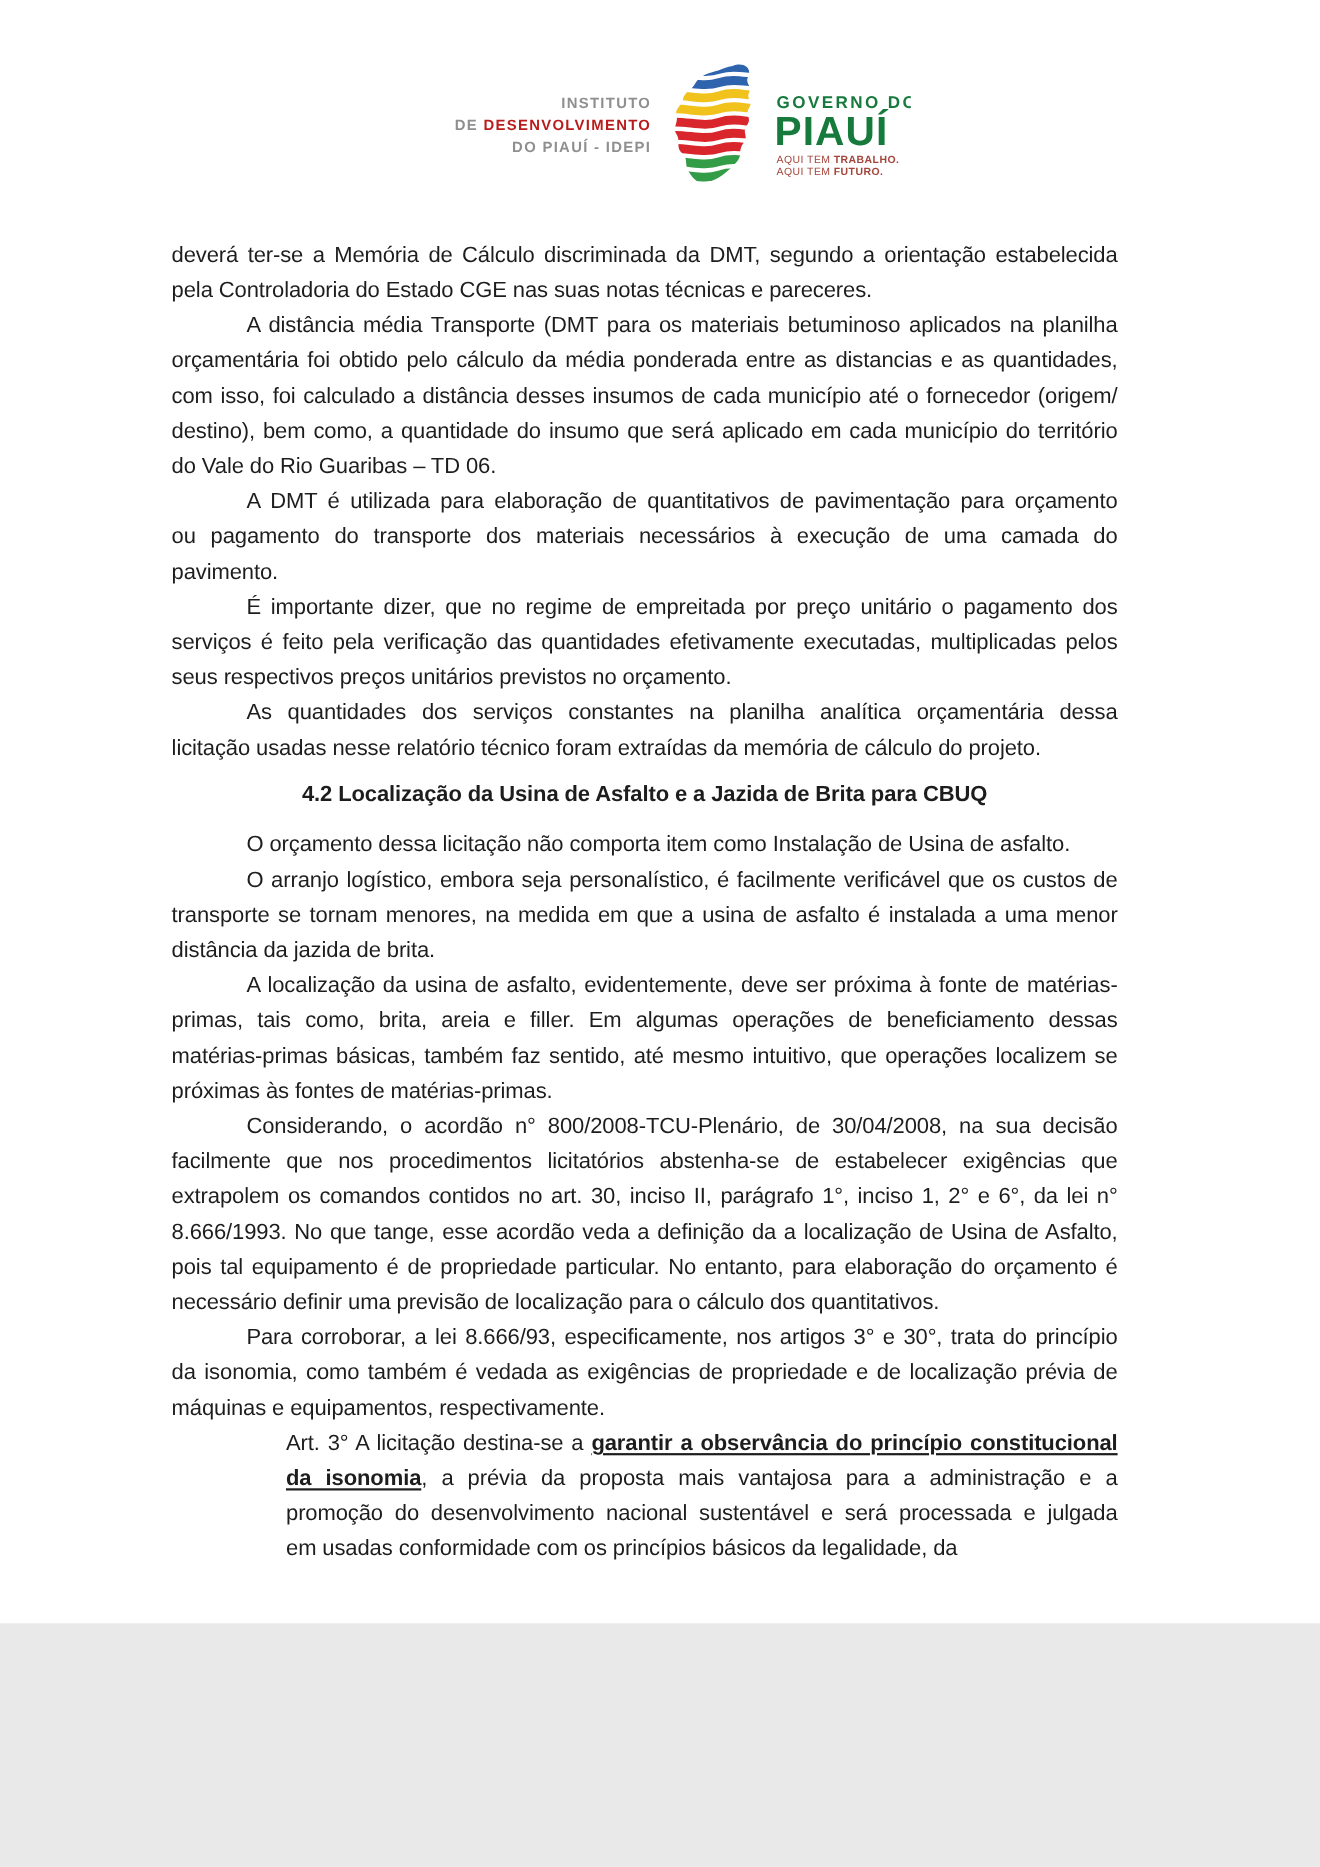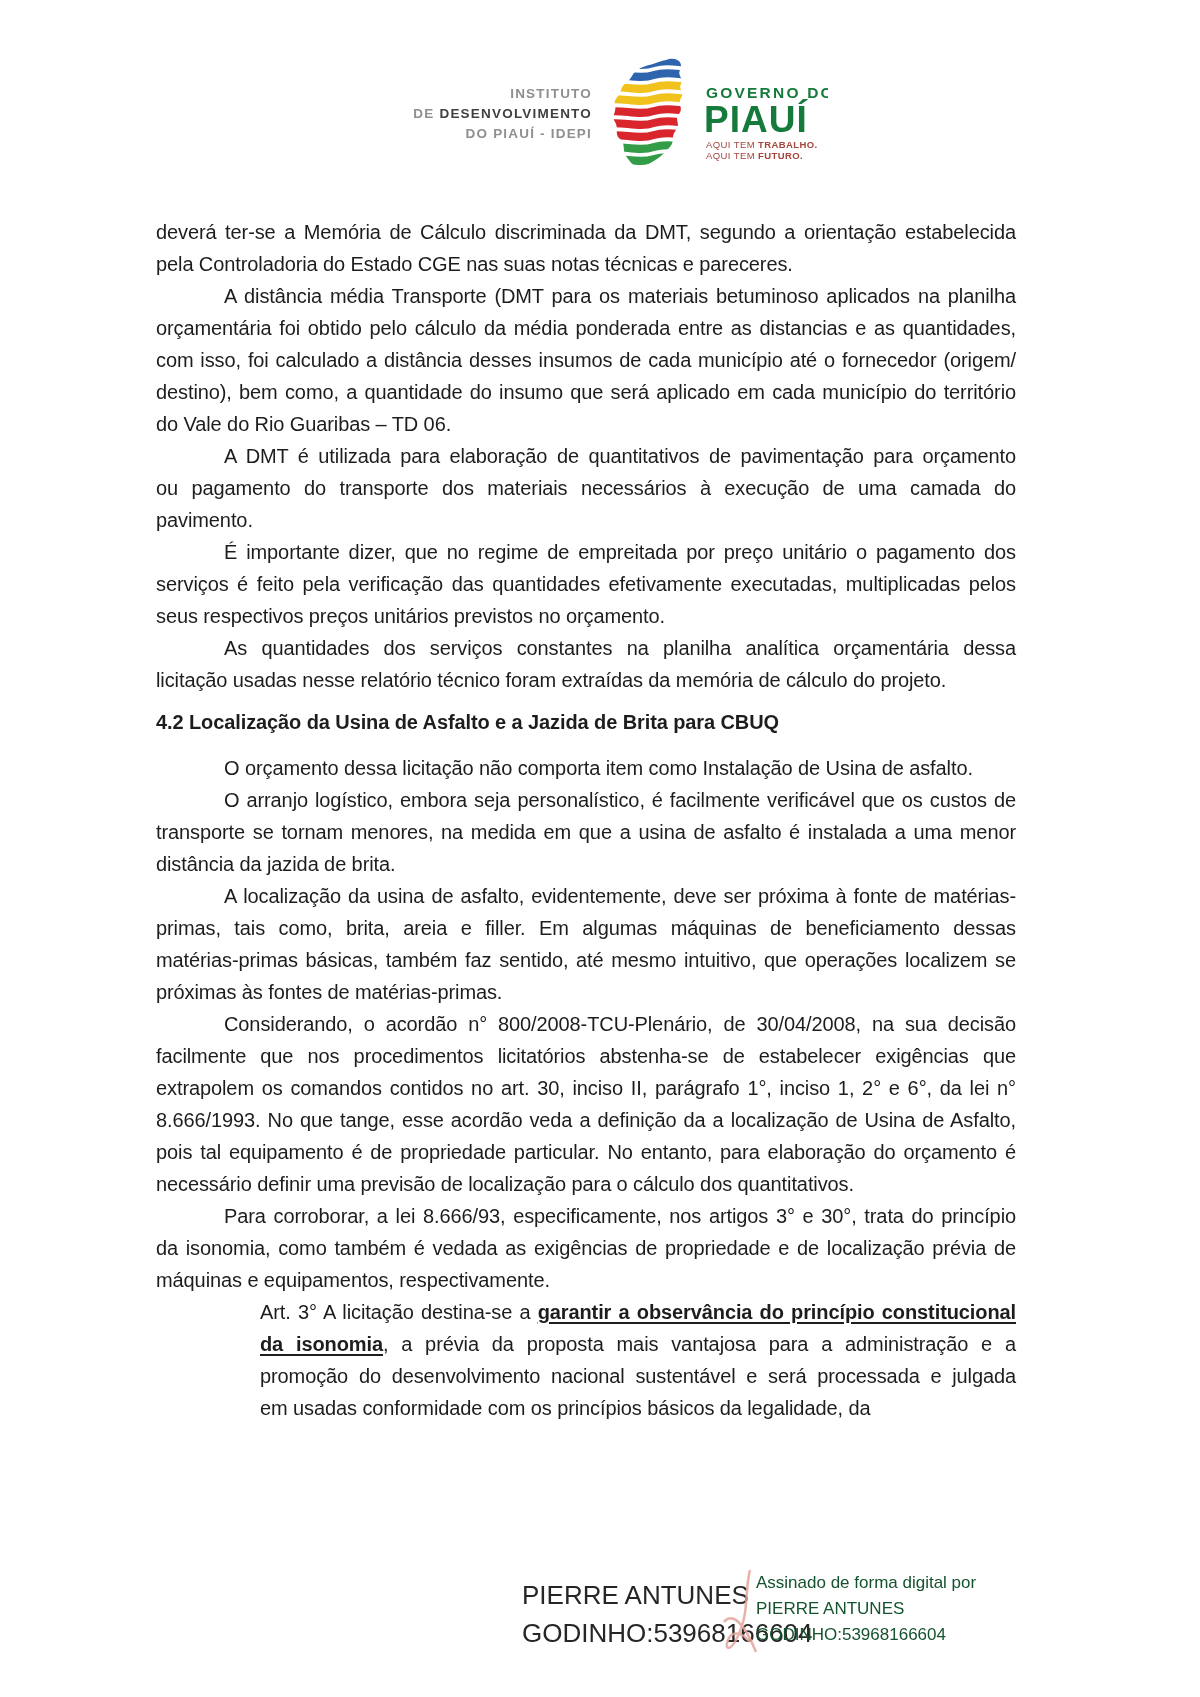--- a/index.html
+++ b/index.html
@@ -1,41 +1,41 @@
 <!DOCTYPE html>
 <html><head>
 <meta charset="utf-8">
 <style>
   html,body{margin:0;padding:0;background:#e9e9e9;}
   .page{
     position:relative;
-    width:1200px;height:1697px;
+    width:1200px;height:1476px;
     margin:0 auto;
     background:#ffffff;
     font-family:"Liberation Sans","DejaVu Sans",sans-serif;
     color:#1d1d1d;
     overflow:hidden;
   }
   
   .header{position:absolute;top:58px;left:396px;display:flex;align-items:flex-start;}
   .institute{width:196px;text-align:right;padding-top:26px;
     font-size:13.5px;line-height:20px;letter-spacing:1.2px;color:#8f8f8f;font-weight:bold;}
-  .institute .dark{color:#404040;}
+  .institute .dark{color:#b91c1c;}
   .logo-svg{display:block;margin-left:14px;}
   
   .content{
     position:absolute;left:156px;top:216px;width:860px;
     font-size:20px;line-height:32px;letter-spacing:-0.1px;
     text-align:justify;
   }
   .para{margin:0;}
   .line{text-align:justify;text-align-last:justify;white-space:normal;}
   .line.last{text-align-last:left;}
   .line.indent{padding-left:68px;}
-  .section-heading{font-weight:bold;margin:10px 0 14px 0;text-align:left;}
+  .section-heading{font-weight:bold;margin:10px 0 14px 0;text-align:center;}
   .quote{margin-left:104px;}
   .quote .bold-u{font-weight:bold;text-decoration:underline;text-decoration-thickness:2px;text-underline-offset:3px;}
   
   .sig-name{position:absolute;left:522px;top:1576px;font-size:26px;line-height:38px;color:#262626;}
   .sig-flourish{position:absolute;left:720px;top:1566px;}
   .sig-meta{position:absolute;left:756px;top:1570px;font-size:17px;line-height:26px;color:#14532d;}
 </style>
 </head>
 <body>
 
@@ -111,21 +111,21 @@
         <div class="para">
           <div class="line last indent">O orçamento dessa licitação não comporta item como Instalação de Usina de asfalto.</div>
         </div>
         <div class="para">
           <div class="line indent">O arranjo logístico, embora seja personalístico, é facilmente verificável que os custos de</div>
           <div class="line">transporte se tornam menores, na medida em que a usina de asfalto é instalada a uma menor</div>
           <div class="line last">distância da jazida de brita.</div>
         </div>
         <div class="para">
           <div class="line indent">A localização da usina de asfalto, evidentemente, deve ser próxima à fonte de matérias-</div>
-          <div class="line">primas, tais como, brita, areia e filler. Em algumas máquinas de beneficiamento dessas</div>
+          <div class="line">primas, tais como, brita, areia e filler. Em algumas operações de beneficiamento dessas</div>
           <div class="line">matérias-primas básicas, também faz sentido, até mesmo intuitivo, que operações localizem se</div>
           <div class="line last">próximas às fontes de matérias-primas.</div>
         </div>
         <div class="para">
           <div class="line indent">Considerando, o acordão n° 800/2008-TCU-Plenário, de 30/04/2008, na sua decisão</div>
           <div class="line">facilmente que nos procedimentos licitatórios abstenha-se de estabelecer exigências que</div>
           <div class="line">extrapolem os comandos contidos no art. 30, inciso II, parágrafo 1°, inciso 1, 2° e 6°, da lei n°</div>
           <div class="line">8.666/1993. No que tange, esse acordão veda a definição da a localização de Usina de Asfalto,</div>
           <div class="line">pois tal equipamento é de propriedade particular. No entanto, para elaboração do orçamento é</div>
           <div class="line last">necessário definir uma previsão de localização para o cálculo dos quantitativos.</div>

